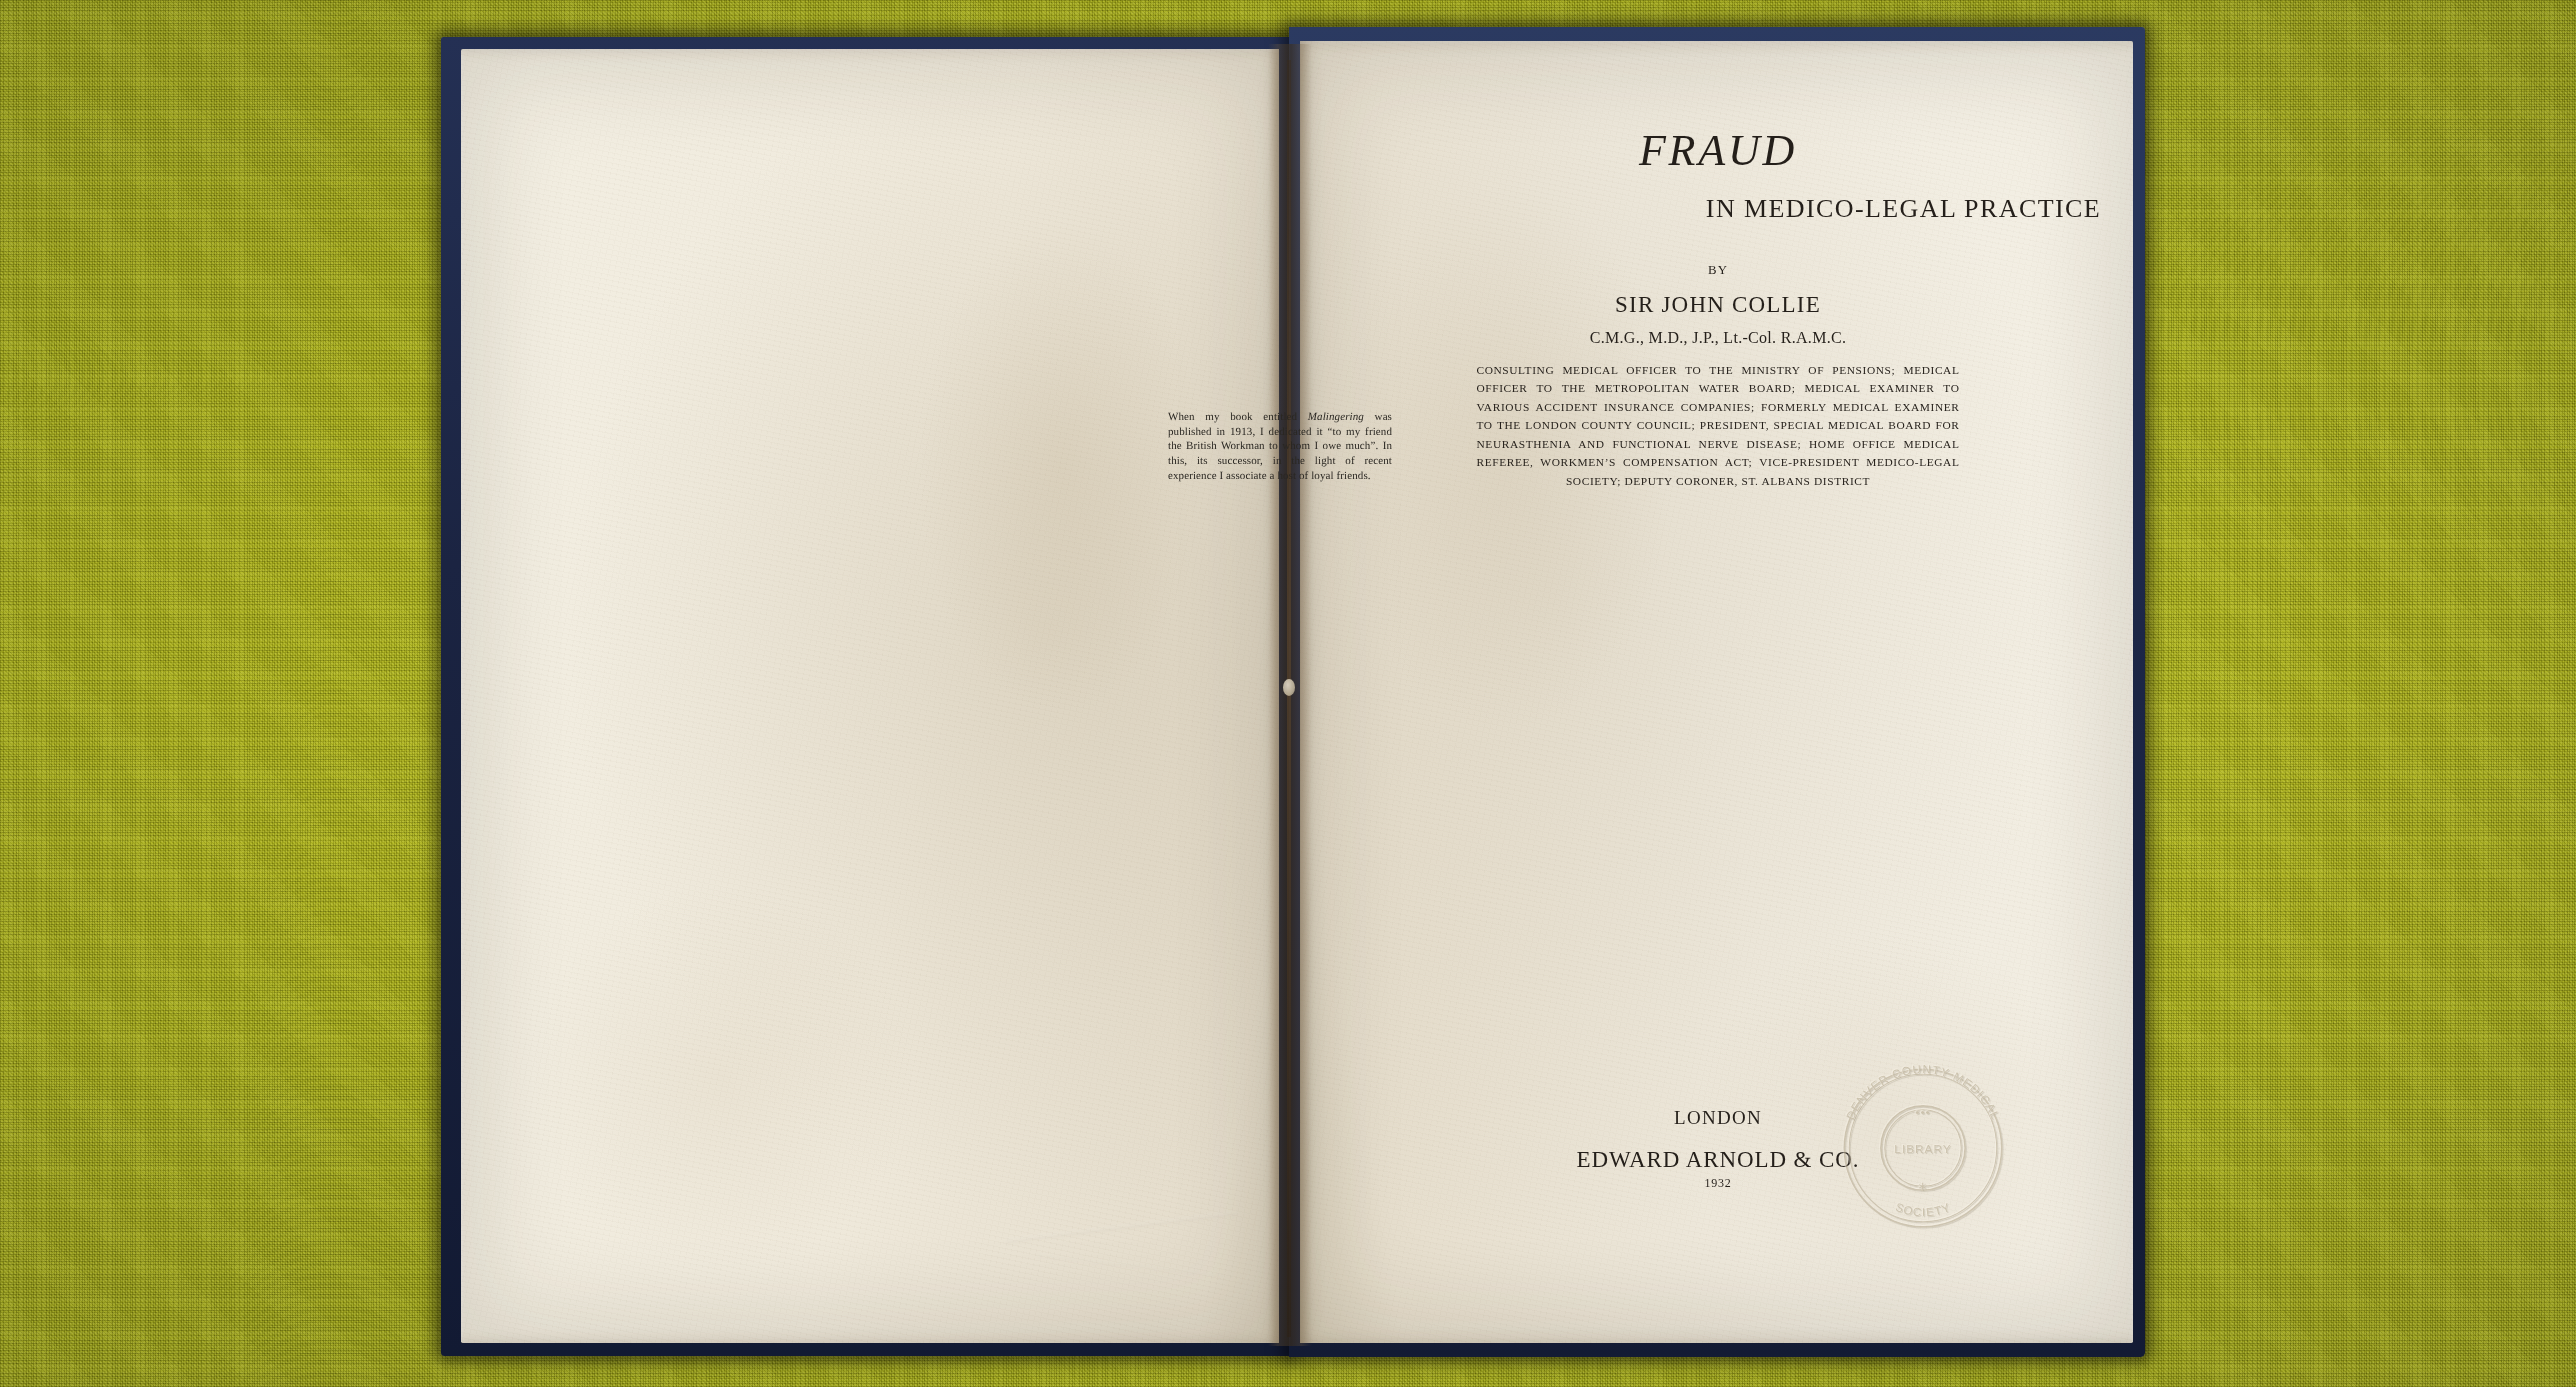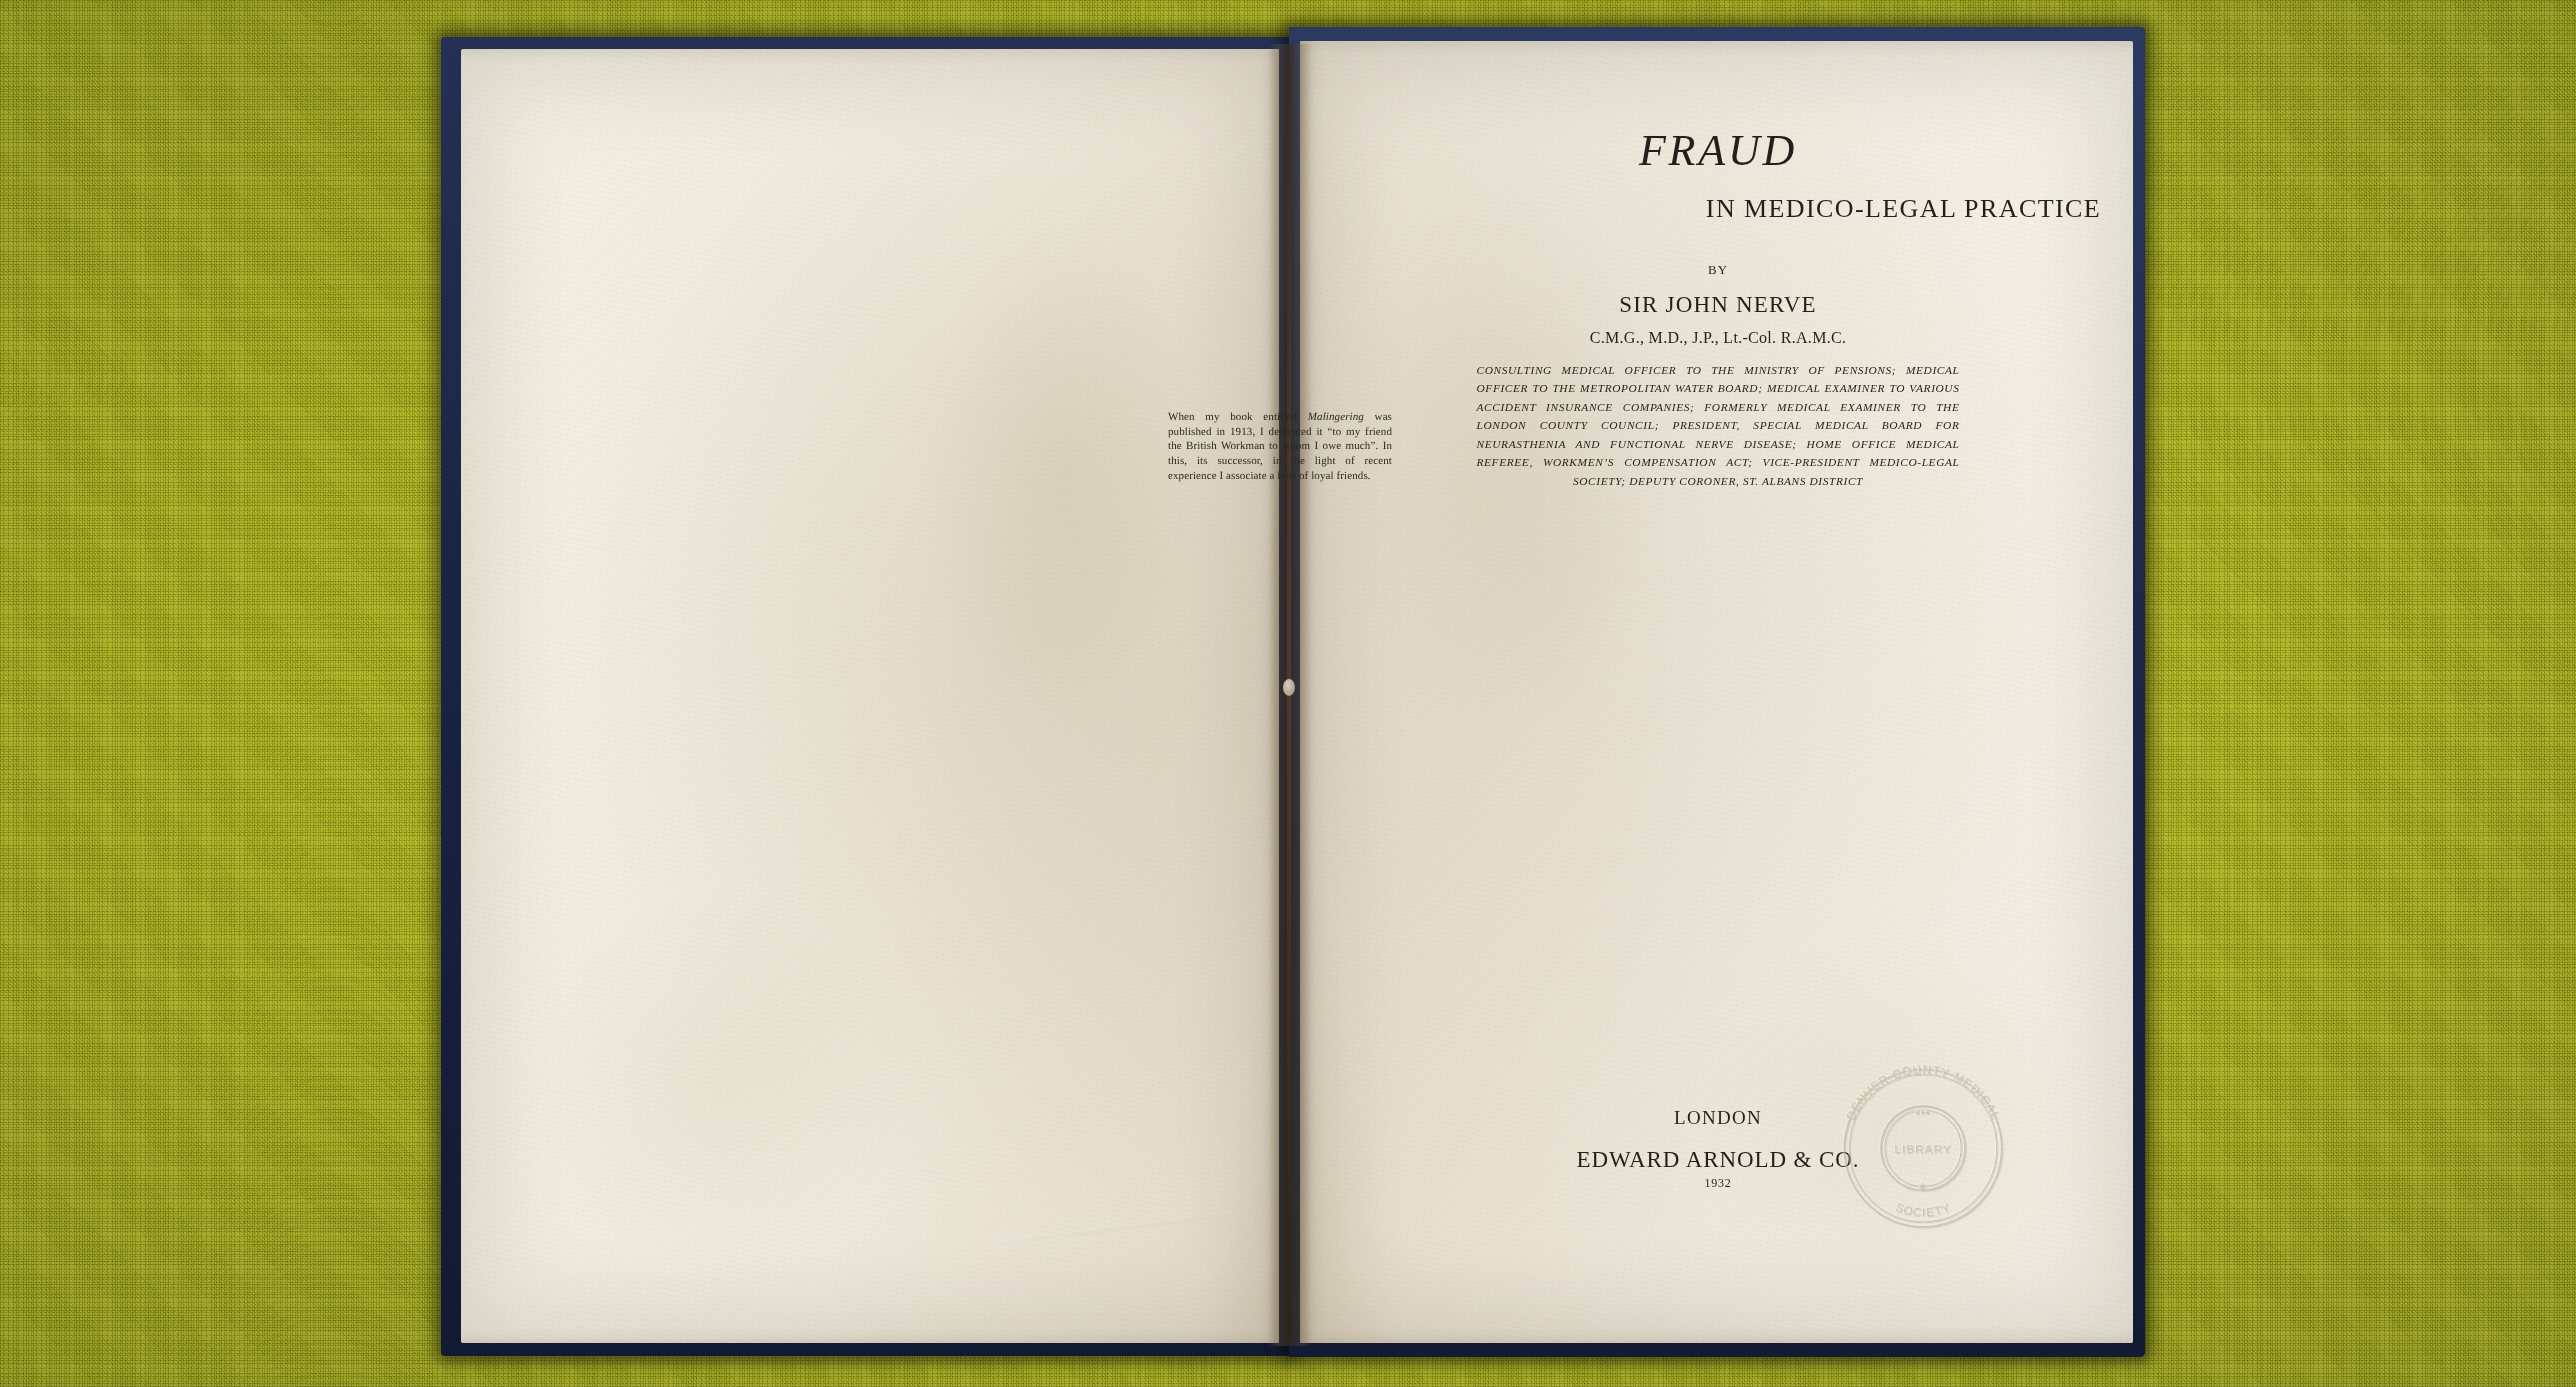--- a/index.html
+++ b/index.html
@@ -179,21 +179,20 @@
     margin: 11px 0 0 0;
   }
   .t-offices {
     margin: 14.4px auto 0 auto;
     width: 483px;
     font-size: 11.4px;
     line-height: 1.62;
     letter-spacing: 0.6px;
     text-align: justify;
     text-align-last: center;
-    font-style: italic;
   }
   .imprint {
     position: absolute;
     left: 894px;
     top: 1080px;
     width: 766px;
     text-align: center;
     color: #241f1a;
   }
   .i-city {
@@ -275,21 +274,21 @@
   <div class="gutter-stitch"></div>
 
   <div class="dedication">
     <span>When my book entitled </span><em>Malingering</em><span> was published in 1913, I dedicated it “to my friend the British Workman to whom I owe much”.  In this, its successor, in the light of recent experience I associate a host of loyal friends.</span>
   </div>
 
   <div class="titlepage">
     <h1 class="t-main">FRAUD</h1>
     <h2 class="t-sub">IN MEDICO-LEGAL PRACTICE</h2>
     <div class="t-by">BY</div>
-    <div class="t-author">SIR JOHN NERVE</div>
+    <div class="t-author">SIR JOHN COLLIE</div>
     <div class="t-degrees">C.M.G., M.D., J.P., Lt.-Col. R.A.M.C.</div>
     <div class="t-offices">CONSULTING MEDICAL OFFICER TO THE MINISTRY OF PENSIONS; MEDICAL OFFICER TO THE METROPOLITAN WATER BOARD; MEDICAL EXAMINER TO VARIOUS ACCIDENT INSURANCE COMPANIES; FORMERLY MEDICAL EXAMINER TO THE LONDON COUNTY COUNCIL; PRESIDENT, SPECIAL MEDICAL BOARD FOR NEURASTHENIA AND FUNCTIONAL NERVE DISEASE; HOME OFFICE MEDICAL REFEREE, WORKMEN’S COMPENSATION ACT; VICE-PRESIDENT MEDICO-LEGAL SOCIETY; DEPUTY CORONER, ST. ALBANS DISTRICT</div>
   </div>
 
   <div class="imprint">
     <div class="i-city">LONDON</div>
     <div class="i-pub">EDWARD ARNOLD &amp; CO.</div>
     <div class="i-year">1932</div>
   </div>
 

